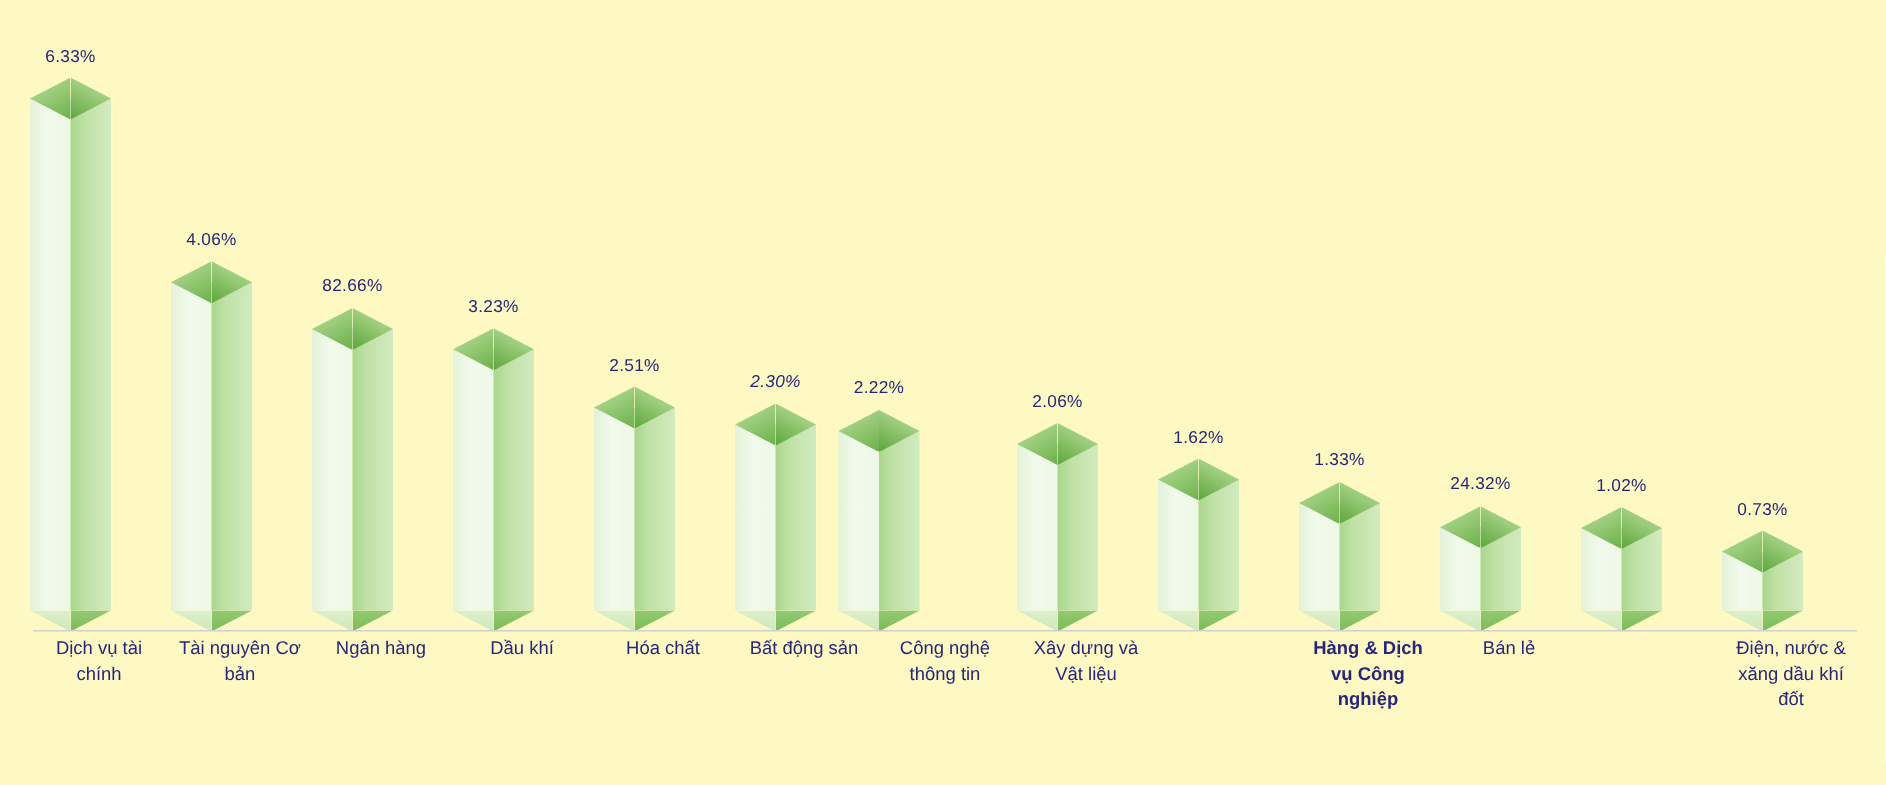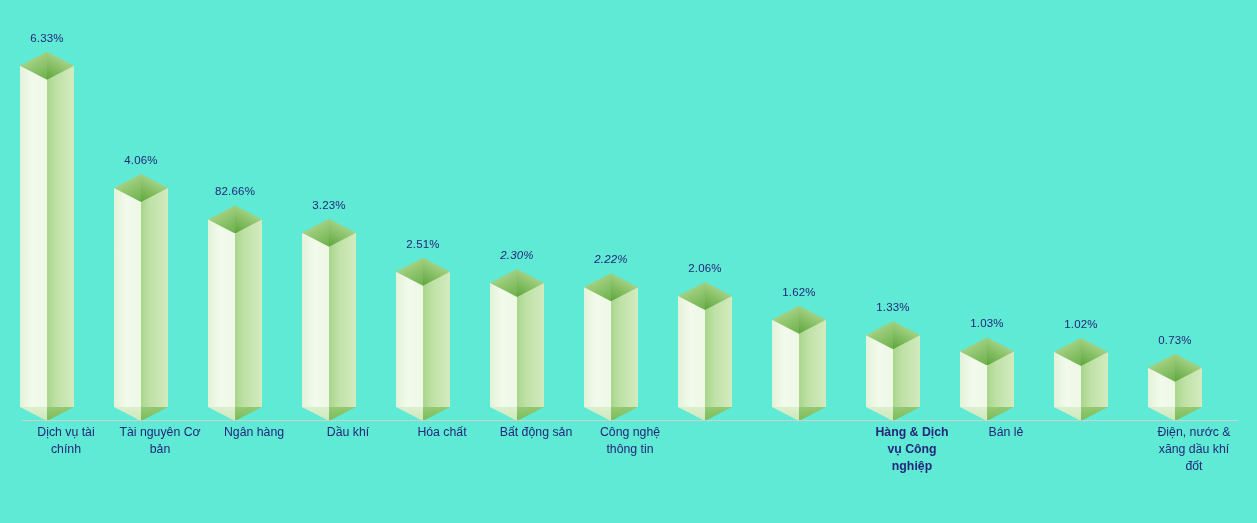--- a/index.html
+++ b/index.html
@@ -11,21 +11,21 @@
     width: 1257px;
     height: 523px;
     font-family: "Liberation Sans", sans-serif;
     overflow: hidden;
   }
 
   #chart-root {
     position: relative;
     width: 1257px;
     height: 523px;
-    background: #5eead4;
+    background: #fef9c3;
   }
 
   
   #plot-area {
     position: absolute;
     left: 0;
     top: 0;
     width: 1257px;
     height: 421px;
   }
@@ -263,21 +263,21 @@
           <div class="bar-bottom" style="top: 124px;">
             <div class="btri-l"></div>
             <div class="btri-r"></div>
           </div>
           <div class="bar-top">
             <div class="tri-l"></div>
             <div class="tri-r"></div>
           </div>
         </div>
       </div>
-      <div class="col-slot" style="left: 564px; font-style: italic;">
+      <div class="col-slot" style="left: 539px;">
         <div class="value-label" style="top: 253.313px;">2.22%</div>
         <div class="bar3d" style="top: 287.313px; height: 119.687px;">
           <div class="bar-body" style="height: 119.687px;">
             <div class="face face-l"></div>
             <div class="face face-r"></div>
           </div>
           <div class="bar-bottom" style="top: 119.687px;">
             <div class="btri-l"></div>
             <div class="btri-r"></div>
           </div>
@@ -332,21 +332,21 @@
             <div class="btri-l"></div>
             <div class="btri-r"></div>
           </div>
           <div class="bar-top">
             <div class="tri-l"></div>
             <div class="tri-r"></div>
           </div>
         </div>
       </div>
       <div class="col-slot" style="left: 940px;">
-        <div class="value-label" style="top: 317.47px;">1.03%</div>
+        <div class="value-label" style="top: 317.47px;">24.32%</div>
         <div class="bar3d" style="top: 351.47px; height: 55.5304px;">
           <div class="bar-body" style="height: 55.5304px;">
             <div class="face face-l"></div>
             <div class="face face-r"></div>
           </div>
           <div class="bar-bottom" style="top: 55.5304px;">
             <div class="btri-l"></div>
             <div class="btri-r"></div>
           </div>
           <div class="bar-top">
@@ -411,20 +411,24 @@
       <div class="cat-slot" style="left: 370px;">
         <div class="cat-label">Hóa chất</div>
       </div>
       <div class="cat-slot" style="left: 464px;">
         <div class="cat-label">Bất động sản</div>
       </div>
       <div class="cat-slot" style="left: 558px;">
         <div class="cat-label">Công nghệ
 thông tin</div>
       </div>
+      <div class="cat-slot" style="left: 652px;">
+        <div class="cat-label">Xây dựng và
+Vật liệu</div>
+      </div>
       <div class="cat-slot" style="left: 840px; font-weight: bold;">
         <div class="cat-label">Hàng &amp; Dịch
 vụ Công
 nghiệp</div>
       </div>
       <div class="cat-slot" style="left: 934px;">
         <div class="cat-label">Bán lẻ</div>
       </div>
       <div class="cat-slot" style="left: 1122px;">
         <div class="cat-label">Điện, nước &amp;

